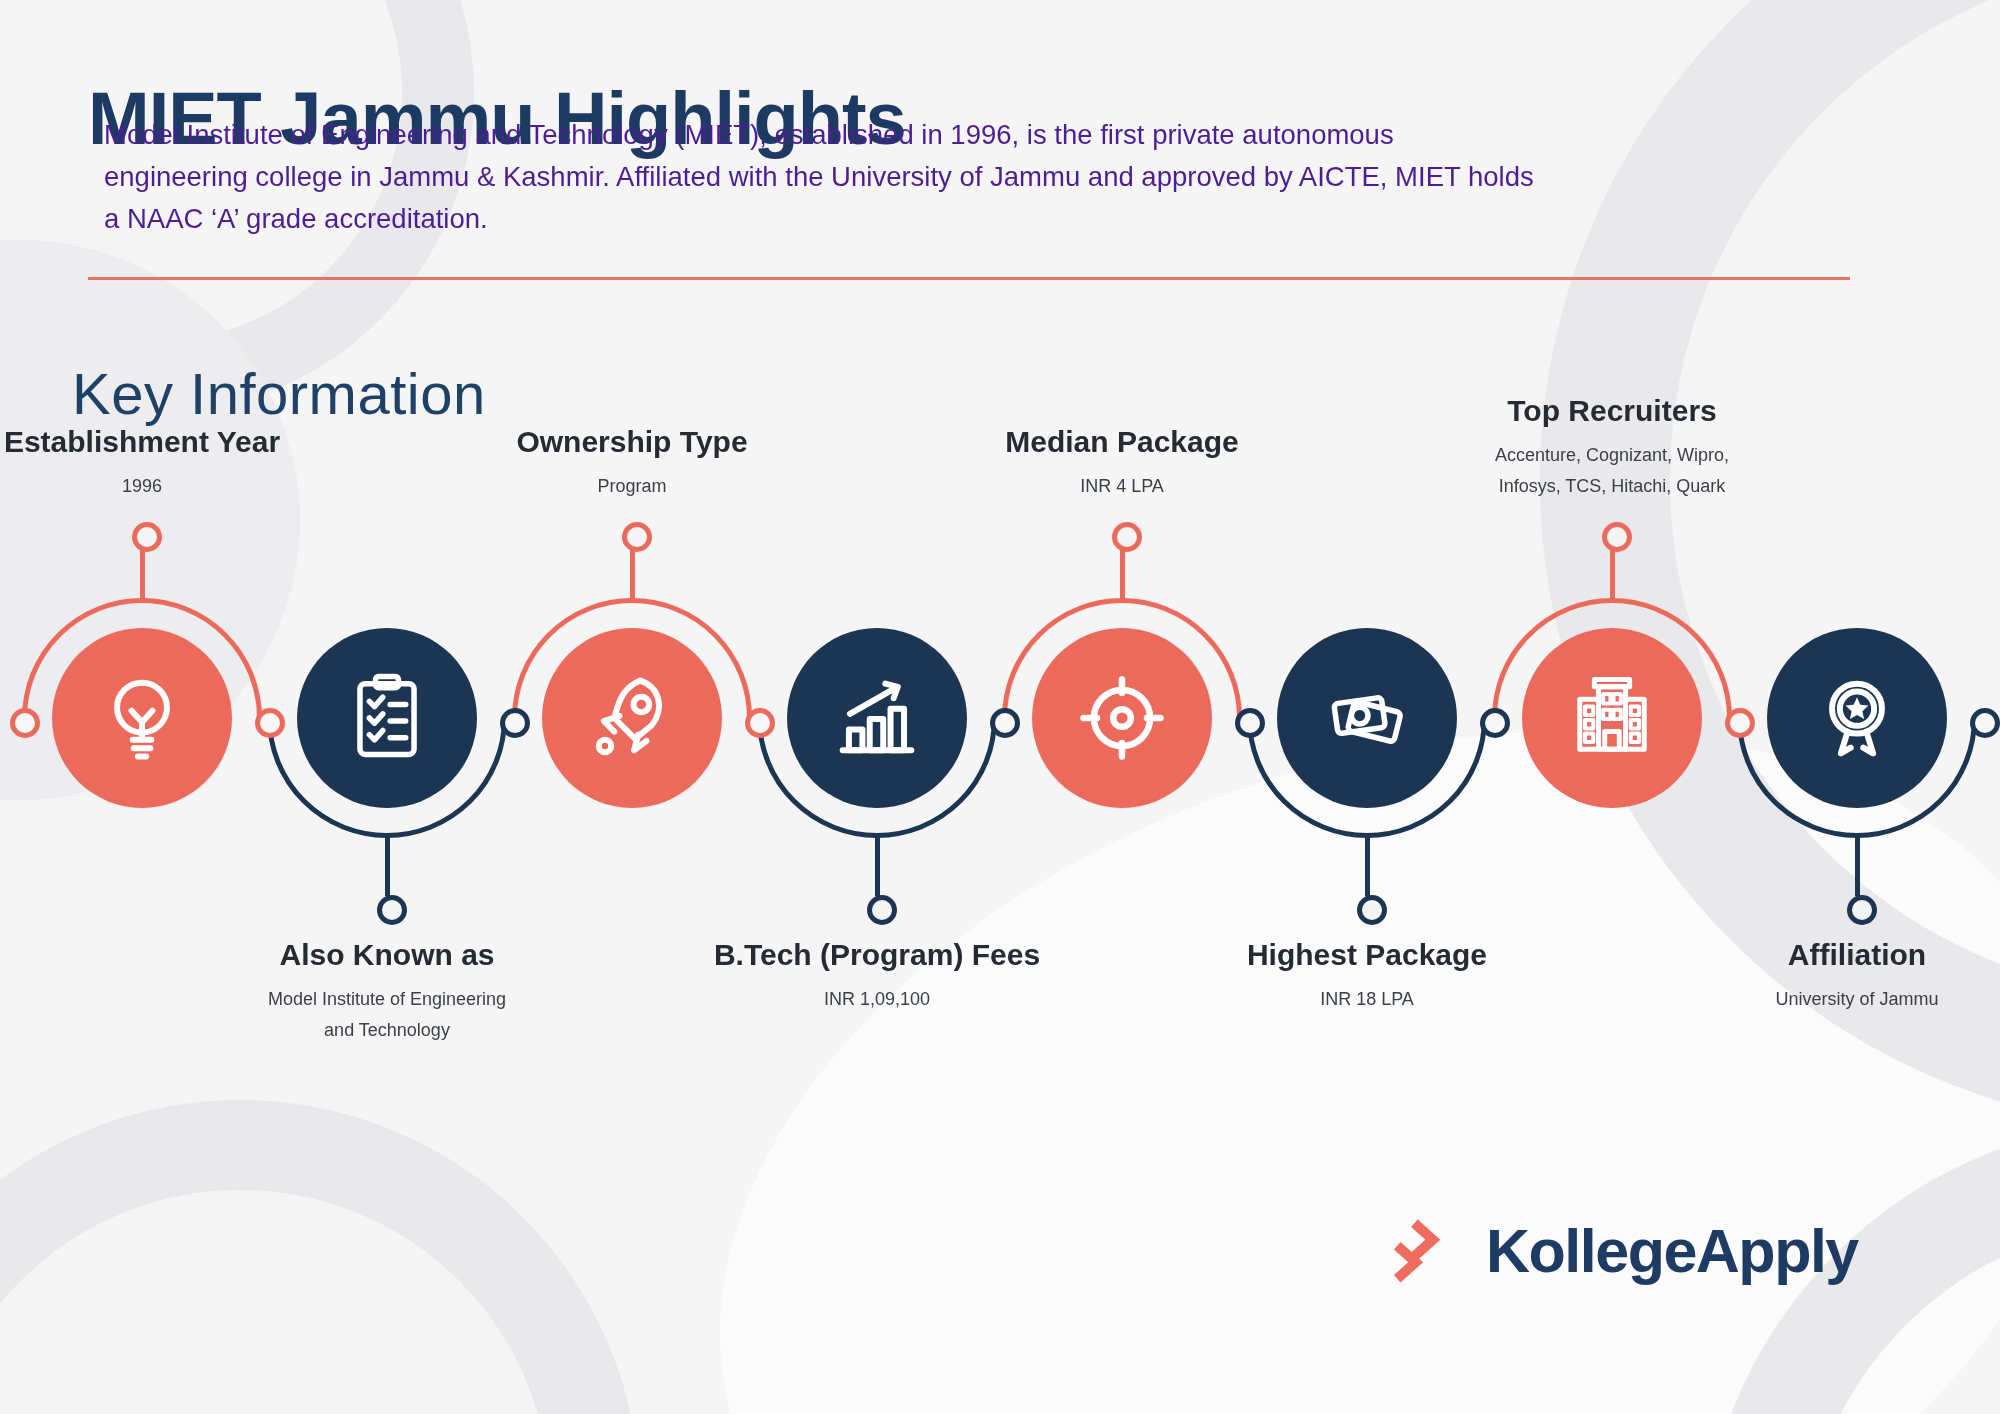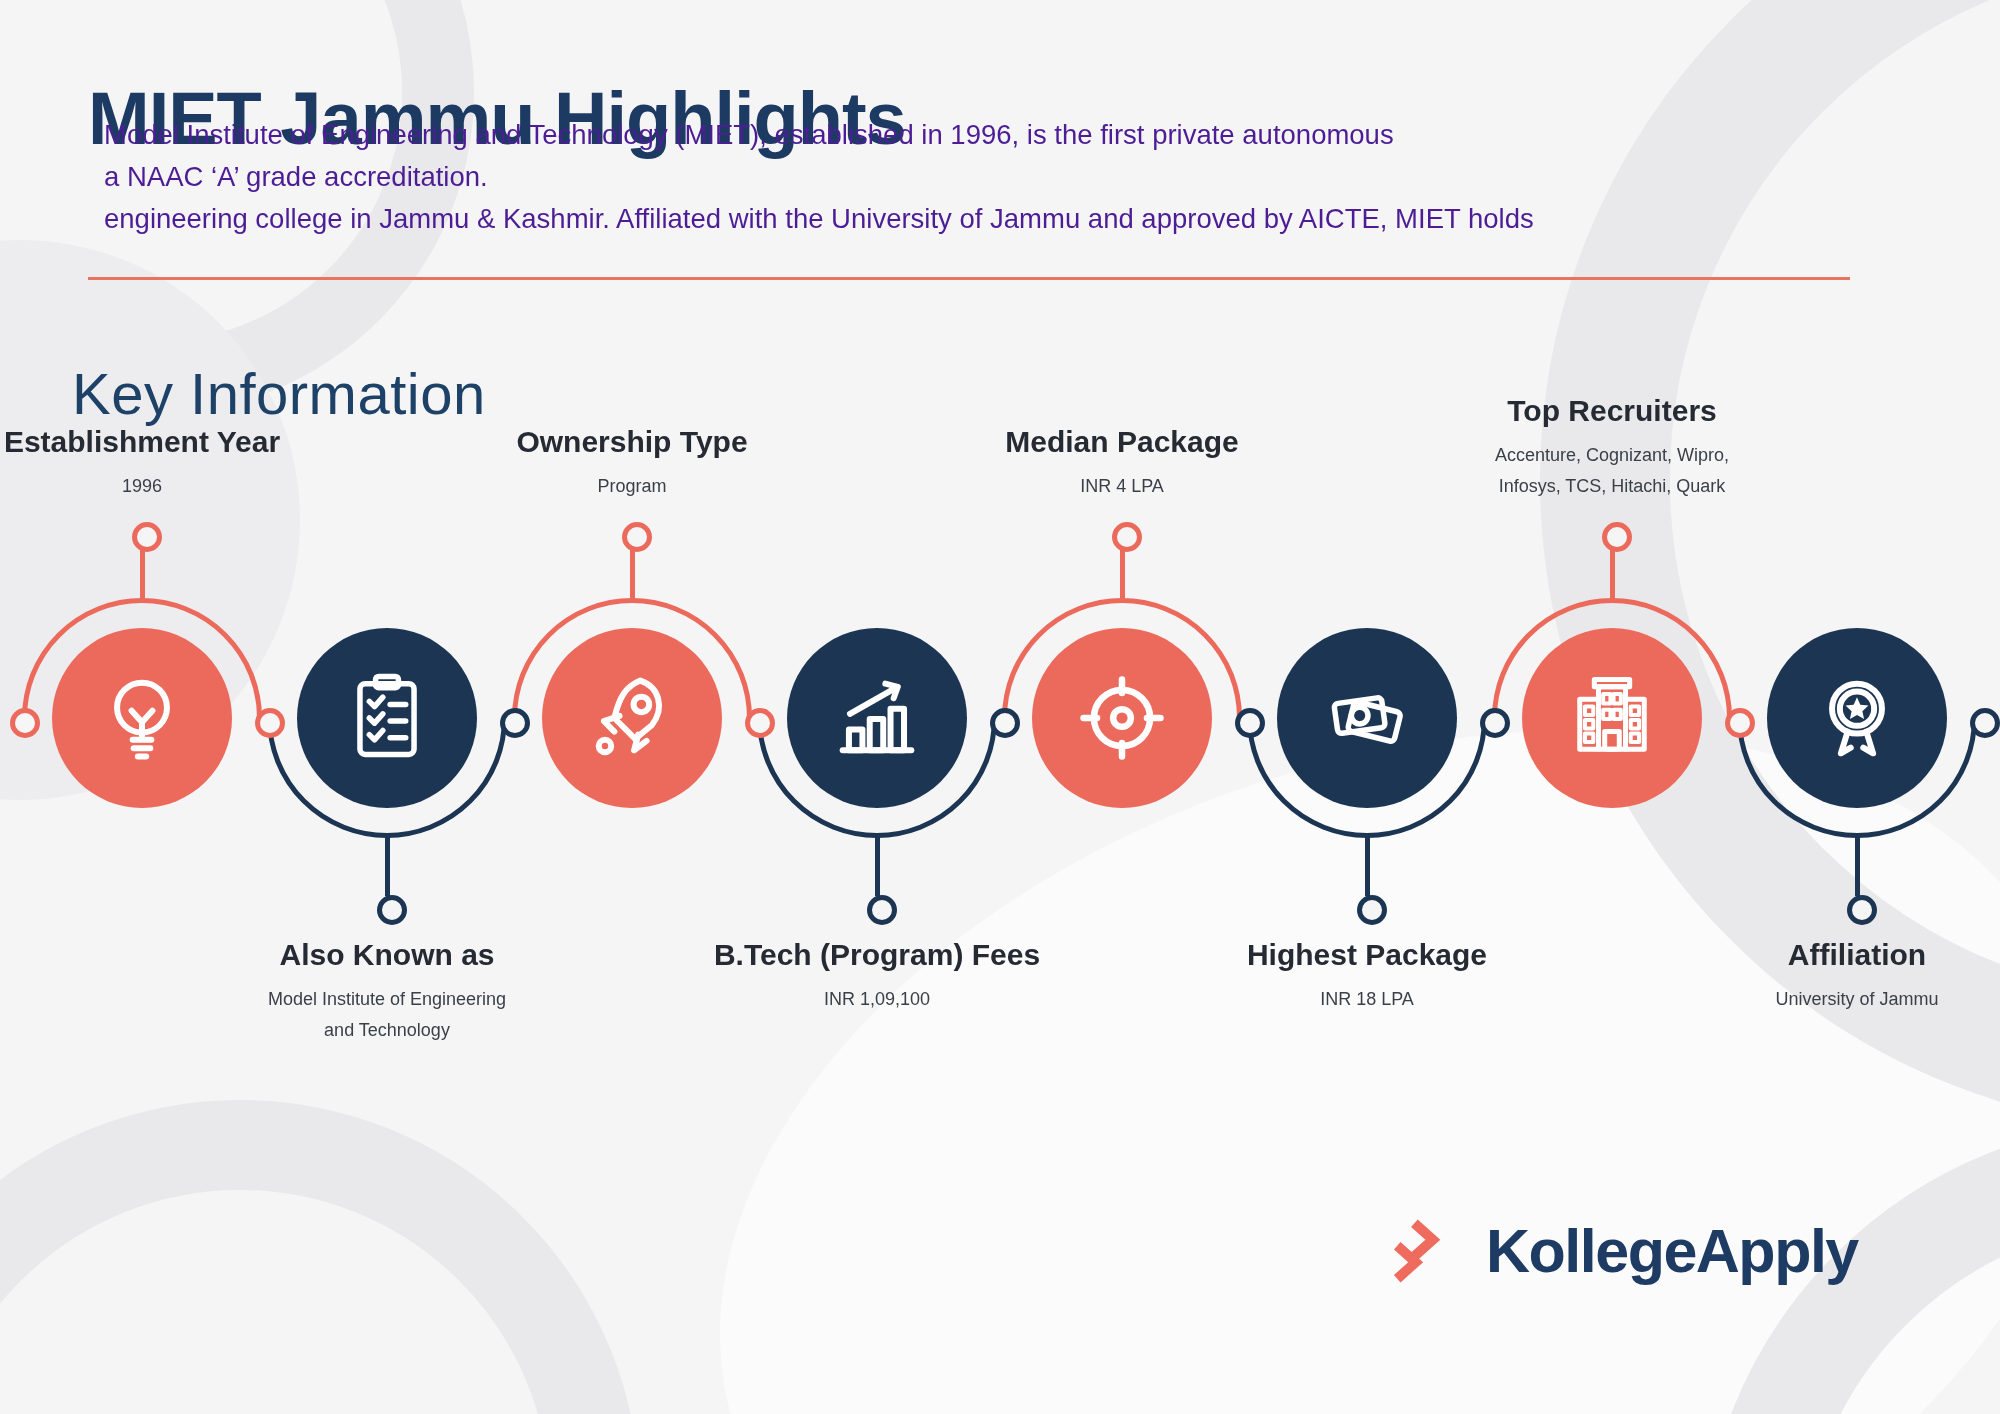--- a/index.html
+++ b/index.html
@@ -67,22 +67,22 @@
   <div class="decor decor-ring-tl"></div>
   <div class="decor decor-blob-left"></div>
   <div class="decor decor-band"></div>
   <div class="decor decor-ring-right"></div>
   <div class="decor decor-ring-bl"></div>
   <div class="decor decor-ring-br"></div>
 
   <h1 class="page-title">MIET Jammu Highlights</h1>
   <div class="intro">
     <div>Model Institute of Engineering and Technology (MIET), established in 1996, is the first private autonomous</div>
+    <div>engineering college in Jammu &amp; Kashmir. Affiliated with the University of Jammu and approved by AICTE, MIET holds</div>
     <div>a NAAC ‘A’ grade accreditation.</div>
-    <div>engineering college in Jammu &amp; Kashmir. Affiliated with the University of Jammu and approved by AICTE, MIET holds</div>
   </div>
   <div class="divider"></div>
   <h2 class="section-title">Key Information</h2>
 
   <div class="timeline">
 
     <div class="tl-item top coral" style="--cx:142px">
       <div class="tl-label">
         <div class="tl-title">Establishment Year</div>
         <div class="tl-value">1996</div>

